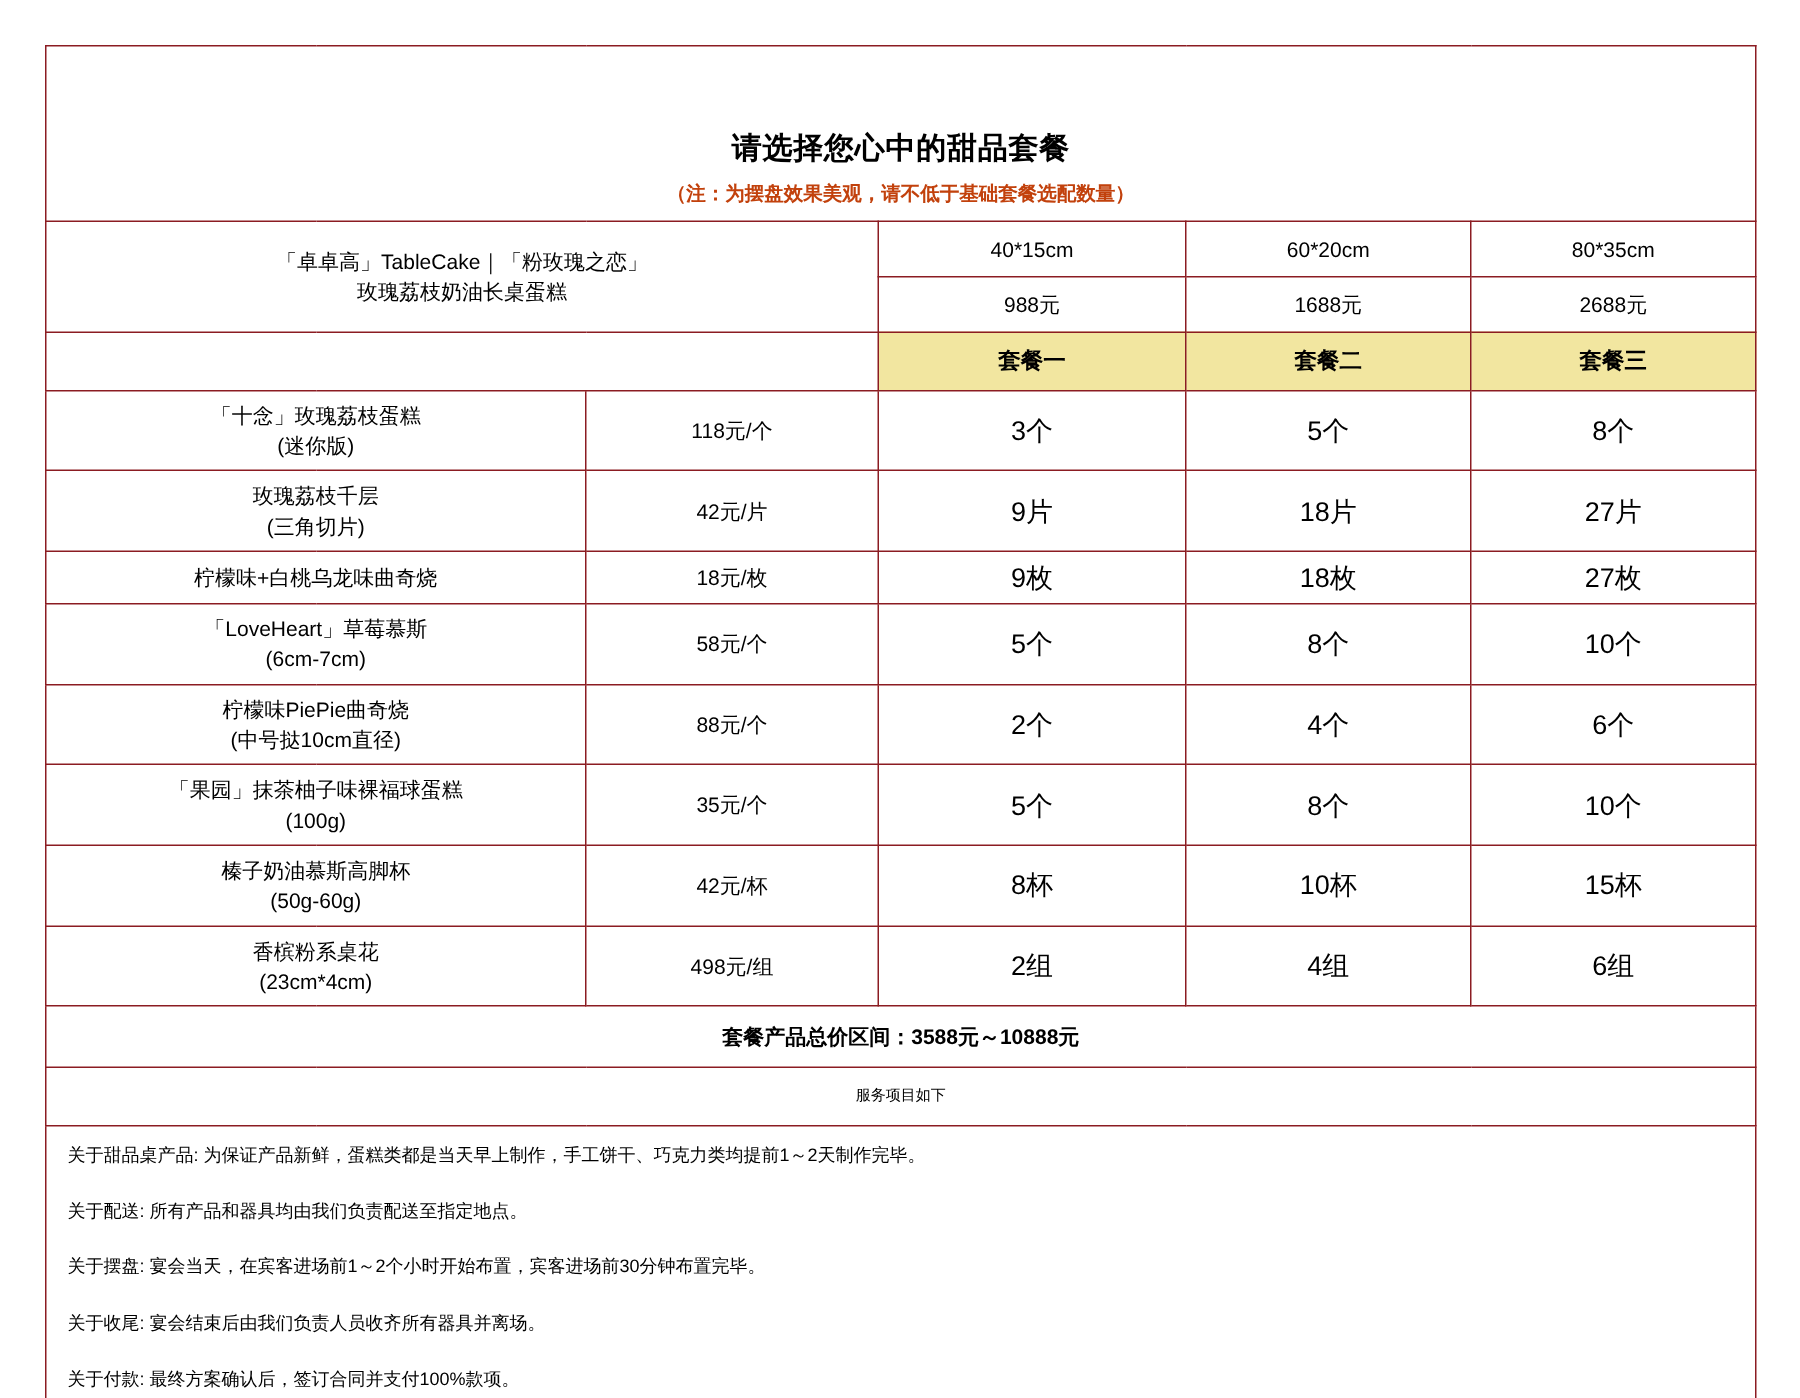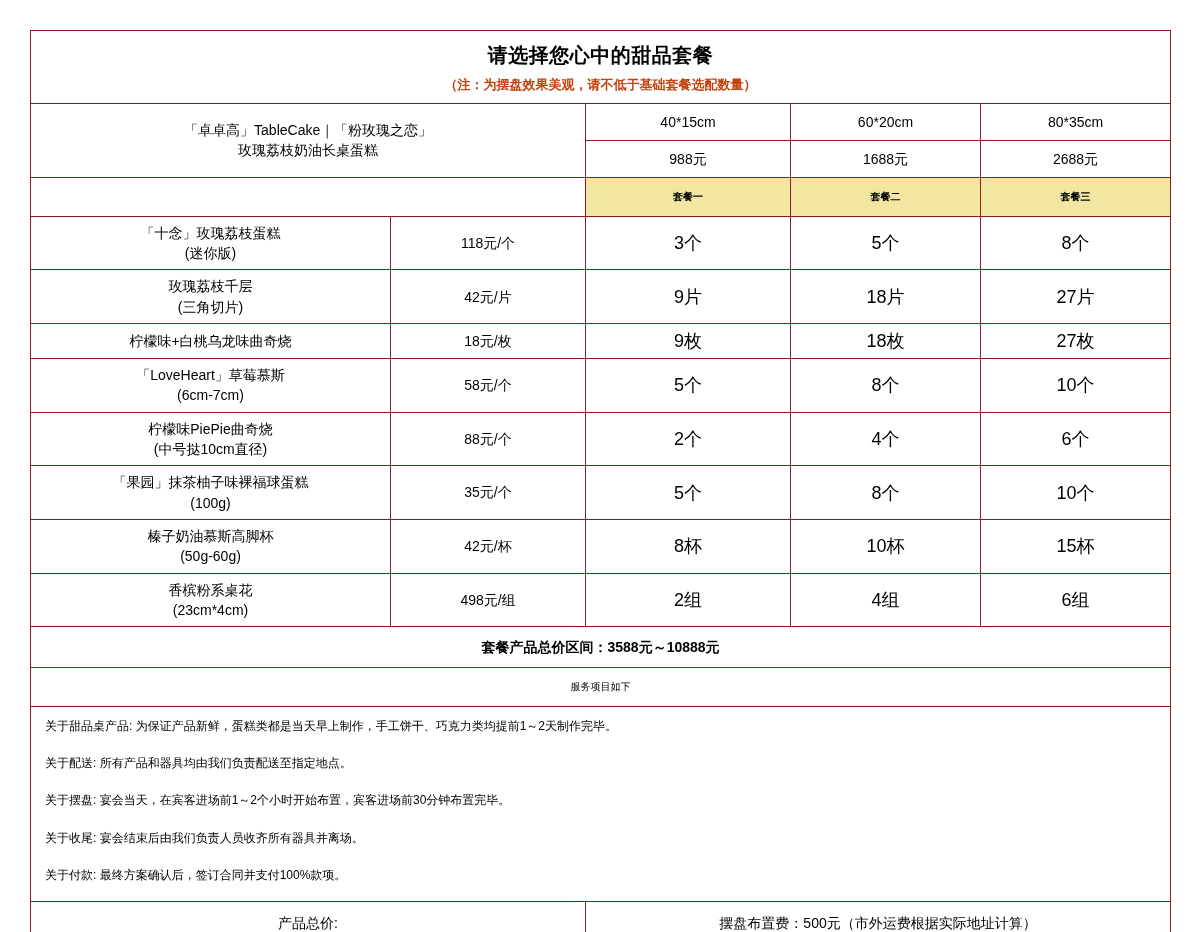--- a/index.html
+++ b/index.html
@@ -35,20 +35,21 @@
     line-height: 1.45;
   }
   .title-cell {
     padding-top: 10px !important;
     padding-bottom: 8px !important;
   }
   .title-main {
     font-size: 20px;
     font-weight: bold;
     letter-spacing: 0.5px;
+    margin-top: 44px;
   }
   .title-note {
     font-size: 13px;
     font-weight: bold;
     color: #c2410c;
     margin-top: 6px;
   }
   .prodname {
     font-size: 14px;
     line-height: 1.7;
@@ -58,21 +59,21 @@
     font-size: 14px;
     height: 28px;
   }
   .price-hdr {
     font-size: 14px;
     height: 28px;
   }
   .setrow td {
     background: #f2e6a0;
     font-weight: bold;
-    font-size: 10px;
+    font-size: 15px;
     height: 30px;
   }
   .setrow td.blank {
     background: #ffffff;
   }
   .itemname {
     line-height: 1.7;
     font-size: 14px;
     padding: 6px 6px !important;
   }

